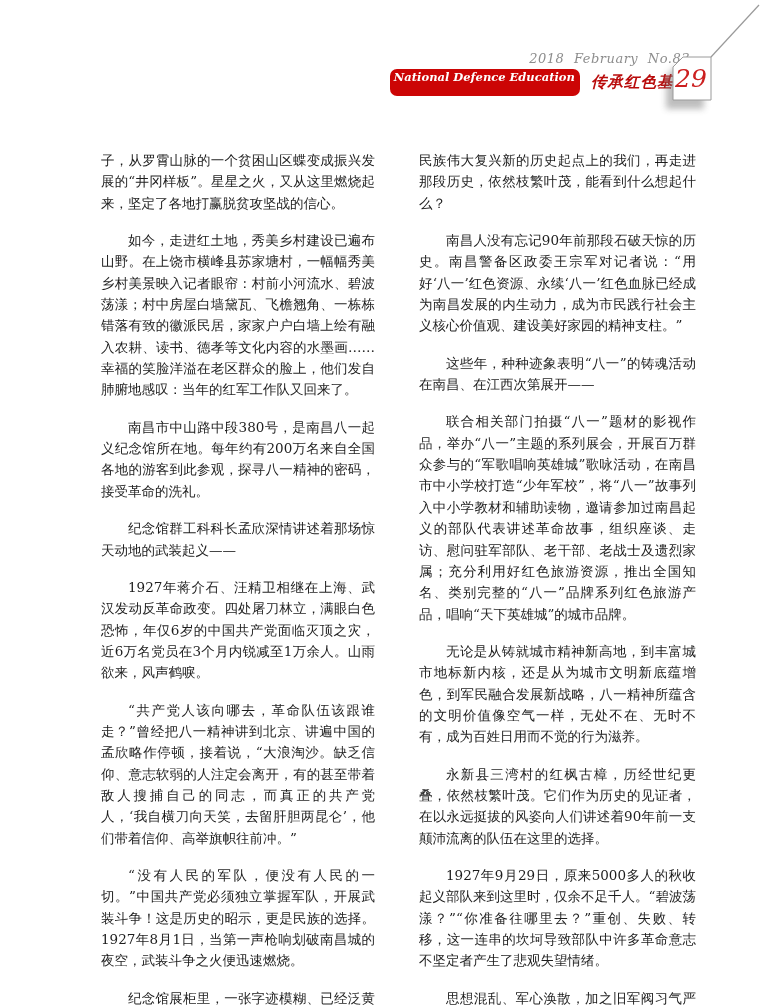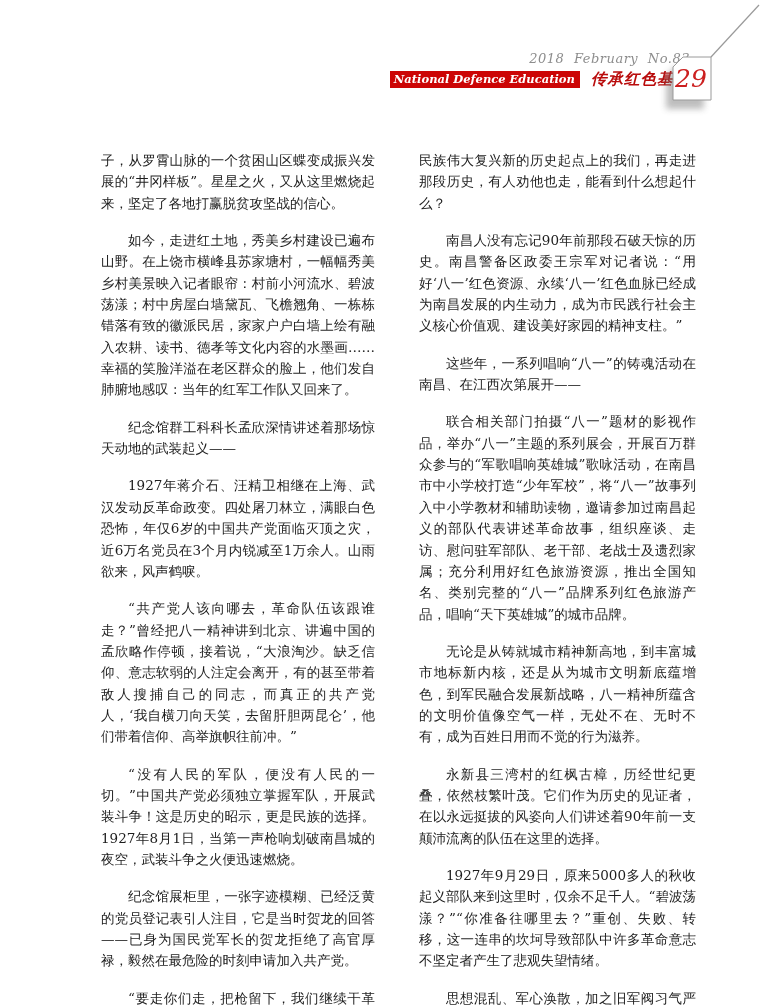--- a/index.html
+++ b/index.html
@@ -28,22 +28,23 @@
     white-space:nowrap;
   }
   .banner-en{
     display:inline-block;
     background:#cc0505;
     color:#ffffff;
     font-style:italic;
     font-weight:bold;
     font-size:11.5px;
     font-family:"DejaVu Serif","Liberation Serif",serif;
-    padding:1px 5px 2px 4px;
+    padding:1px 5px 12px 4px;
     vertical-align:middle;
+    border-radius:7px;
   }
   .banner-cn{
     display:inline-block;
     color:#b90b0b;
     font-weight:bold;
     font-style:italic;
     font-size:15.5px;
     letter-spacing:1px;
     font-family:"DejaVu Sans","Liberation Sans",sans-serif;
     margin-left:6px;
@@ -101,31 +102,32 @@
     </defs>
     <polygon points="676,66 704,66 704,109 666,109 666,76" fill="#6f6f6f" opacity="0.45" filter="url(#soft)"></polygon>
     <polygon points="683,57 711,57 711,100 673,100 673,67" fill="#ffffff" stroke="#9a9a9a" stroke-width="1"></polygon>
     <line x1="711" y1="57" x2="759" y2="5" stroke="#9a9a9a" stroke-width="1.2"></line>
   </svg>
   <div class="page-number">29</div>
 
   <div class="column col-left">
       <p>子，从罗霄山脉的一个贫困山区蝶变成振兴发展的“井冈样板”。星星之火，又从这里燃烧起来，坚定了各地打赢脱贫攻坚战的信心。</p>
       <p class="indent">如今，走进红土地，秀美乡村建设已遍布山野。在上饶市横峰县苏家塘村，一幅幅秀美乡村美景映入记者眼帘：村前小河流水、碧波荡漾；村中房屋白墙黛瓦、飞檐翘角、一栋栋错落有致的徽派民居，家家户户白墙上绘有融入农耕、读书、德孝等文化内容的水墨画……幸福的笑脸洋溢在老区群众的脸上，他们发自肺腑地感叹：当年的红军工作队又回来了。</p>
+      <p class="indent">南昌市中山路中段380号，是南昌八一起义纪念馆所在地。每年约有200万名来自全国各地的游客到此参观，探寻八一精神的密码，接受革命的洗礼。</p>
       <p class="indent">纪念馆群工科科长孟欣深情讲述着那场惊天动地的武装起义——</p>
       <p class="indent">1927年蒋介石、汪精卫相继在上海、武汉发动反革命政变。四处屠刀林立，满眼白色恐怖，年仅6岁的中国共产党面临灭顶之灾，近6万名党员在3个月内锐减至1万余人。山雨欲来，风声鹤唳。</p>
       <p class="indent">“共产党人该向哪去，革命队伍该跟谁走？”曾经把八一精神讲到北京、讲遍中国的孟欣略作停顿，接着说，“大浪淘沙。缺乏信仰、意志软弱的人注定会离开，有的甚至带着敌人搜捕自己的同志，而真正的共产党人，‘我自横刀向天笑，去留肝胆两昆仑’，他们带着信仰、高举旗帜往前冲。”</p>
       <p class="indent">“没有人民的军队，便没有人民的一切。”中国共产党必须独立掌握军队，开展武装斗争！这是历史的昭示，更是民族的选择。1927年8月1日，当第一声枪响划破南昌城的夜空，武装斗争之火便迅速燃烧。</p>
       <p class="indent">纪念馆展柜里，一张字迹模糊、已经泛黄的党员登记表引人注目，它是当时贺龙的回答——已身为国民党军长的贺龙拒绝了高官厚禄，毅然在最危险的时刻申请加入共产党。</p>
       <p class="indent">“要走你们走，把枪留下，我们继续干革命……”这是陈毅的回答——起义失败，撤离转战过程中不时有人离开，有人劝他也走，他严词拒绝。</p>
     </div>
   <div class="column col-right">
-      <p>民族伟大复兴新的历史起点上的我们，再走进那段历史，有人劝他也走，能看到什么想起什么？</p>
+      <p>民族伟大复兴新的历史起点上的我们，再走进那段历史，依然枝繁叶茂，能看到什么想起什么？</p>
       <p class="indent">南昌人没有忘记90年前那段石破天惊的历史。南昌警备区政委王宗军对记者说：“用好‘八一’红色资源、永续‘八一’红色血脉已经成为南昌发展的内生动力，成为市民践行社会主义核心价值观、建设美好家园的精神支柱。”</p>
-      <p class="indent">这些年，一系列唱响“八一”的铸魂活动在南昌、在江西次第展开——</p>
+      <p class="indent">这些年，种种迹象表明“八一”的铸魂活动在南昌、在江西次第展开——</p>
       <p class="indent">联合相关部门拍摄“八一”题材的影视作品，举办“八一”主题的系列展会，开展百万群众参与的“军歌唱响英雄城”歌咏活动，在南昌市中小学校打造“少年军校”，将“八一”故事列入中小学教材和辅助读物，邀请参加过南昌起义的部队代表讲述革命故事，组织座谈、走访、慰问驻军部队、老干部、老战士及遗烈家属；充分利用好红色旅游资源，推出全国知名、类别完整的“八一”品牌系列红色旅游产品，唱响“天下英雄城”的城市品牌。</p>
       <p class="indent">无论是从铸就城市精神新高地，到丰富城市地标新内核，还是从为城市文明新底蕴增色，到军民融合发展新战略，八一精神所蕴含的文明价值像空气一样，无处不在、无时不有，成为百姓日用而不觉的行为滋养。</p>
       <p class="indent">永新县三湾村的红枫古樟，历经世纪更叠，依然枝繁叶茂。它们作为历史的见证者，在以永远挺拔的风姿向人们讲述着90年前一支颠沛流离的队伍在这里的选择。</p>
       <p class="indent">1927年9月29日，原来5000多人的秋收起义部队来到这里时，仅余不足千人。“碧波荡漾？”“你准备往哪里去？”重创、失败、转移，这一连串的坎坷导致部队中许多革命意志不坚定者产生了悲观失望情绪。</p>
       <p class="indent">思想混乱、军心涣散，加之旧军阀习气严重，队伍一路走来，一路有逃兵。种种迹象表明，即使没有敌人来袭，这支队伍也随时会一哄而散，绝无担起中国工农革命重任的任何可能。</p>
       <p class="indent">毛泽东对起义部队进行了一次大刀阔斧的整编：缩减编制，将支部建在连上，建立士兵委员会。其中，“支部建在连上”使党组织成为部队统一领导的核心，奠定了党对军队绝对领导的组织基础。按照自愿革命的原则，三湾改编后，虽然部队编制从一个师缩编成仅有700余人的一个</p>
     </div>
 
 </div>
 

